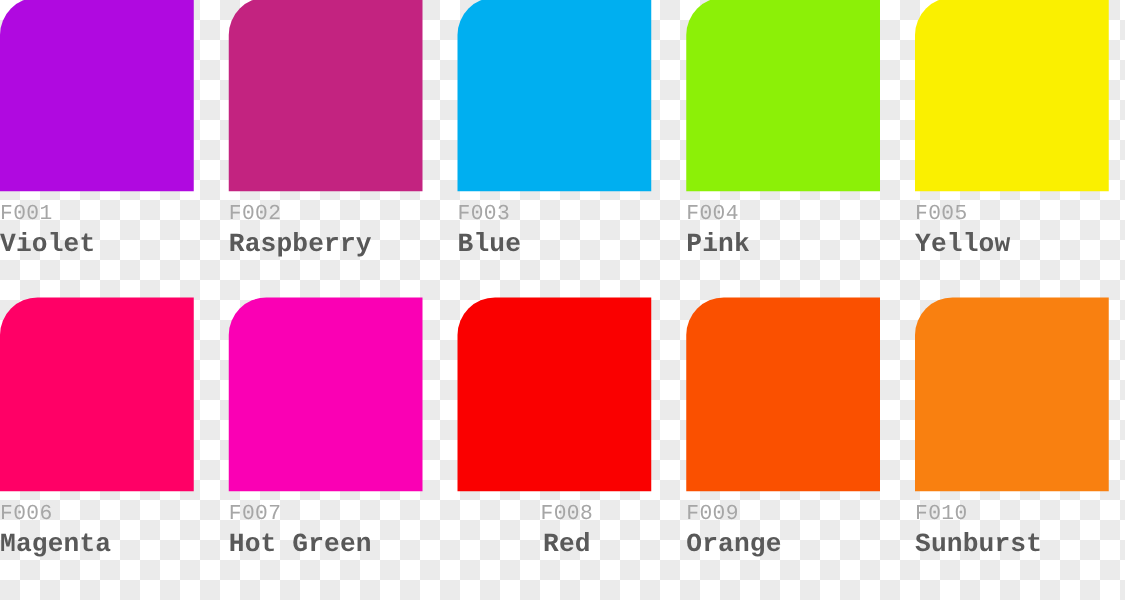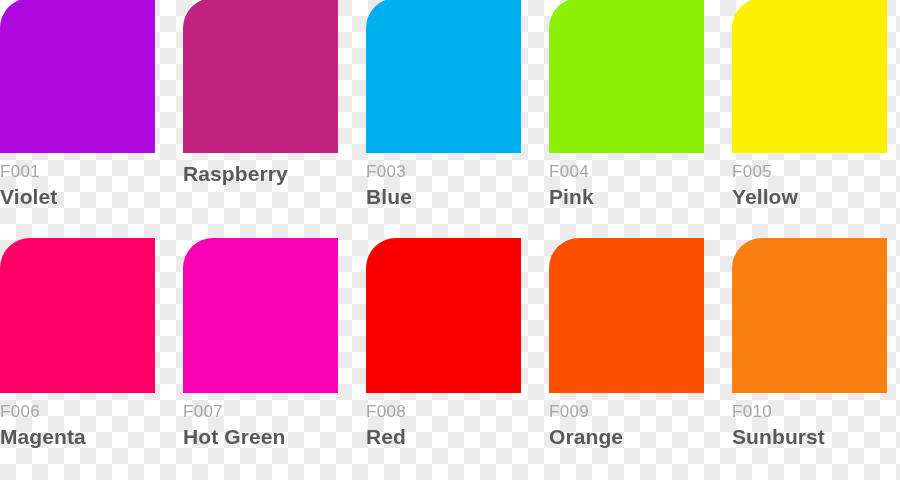--- a/index.html
+++ b/index.html
@@ -24,20 +24,21 @@
     background-image:
       linear-gradient(45deg, #ebebeb 25%, transparent 25%, transparent 75%, #ebebeb 75%),
       linear-gradient(45deg, #ebebeb 25%, transparent 25%, transparent 75%, #ebebeb 75%);
     background-size: 32px 32px;
     background-position: 0 0, 16px 16px;
   }
 
   .swatch-grid {
     position: absolute;
     inset: 0;
+    font-family: Liberation Mono, monospace;
   }
 
   .swatch-cell {
     position: absolute;
     width: 183px;
     height: 240px;
   }
 
   .swatch-chip {
     position: absolute;
@@ -87,20 +88,21 @@
       <div class="swatch-cell" style="left: 0px; top: -12px;">
         <div class="swatch-chip" style="background-color: rgb(176, 9, 224);"></div>
         <div class="swatch-labels">
           <span class="swatch-code">F001</span>
           <span class="swatch-name">Violet</span>
         </div>
       </div>
       <div class="swatch-cell" style="left: 183px; top: -12px;">
         <div class="swatch-chip" style="background-color: rgb(195, 35, 128);"></div>
         <div class="swatch-labels">
+          <span class="swatch-code">F002</span>
           <span class="swatch-name">Raspberry</span>
         </div>
       </div>
       <div class="swatch-cell" style="left: 366px; top: -12px;">
         <div class="swatch-chip" style="background-color: rgb(0, 175, 240);"></div>
         <div class="swatch-labels">
           <span class="swatch-code">F003</span>
           <span class="swatch-name">Blue</span>
         </div>
       </div>
@@ -125,21 +127,21 @@
           <span class="swatch-name">Magenta</span>
         </div>
       </div>
       <div class="swatch-cell" style="left: 183px; top: 228px; padding-left: 16px;">
         <div class="swatch-chip" style="background-color: rgb(250, 0, 180);"></div>
         <div class="swatch-labels">
           <span class="swatch-code">F007</span>
           <span class="swatch-name">Hot Green</span>
         </div>
       </div>
-      <div class="swatch-cell" style="left: 366px; top: 228px;">
+      <div class="swatch-cell" style="left: 366px; top: 228px; text-align: center;">
         <div class="swatch-chip" style="background-color: rgb(250, 0, 0);"></div>
         <div class="swatch-labels">
           <span class="swatch-code">F008</span>
           <span class="swatch-name">Red</span>
         </div>
       </div>
       <div class="swatch-cell" style="left: 549px; top: 228px;">
         <div class="swatch-chip" style="background-color: rgb(250, 80, 0);"></div>
         <div class="swatch-labels">
           <span class="swatch-code">F009</span>

